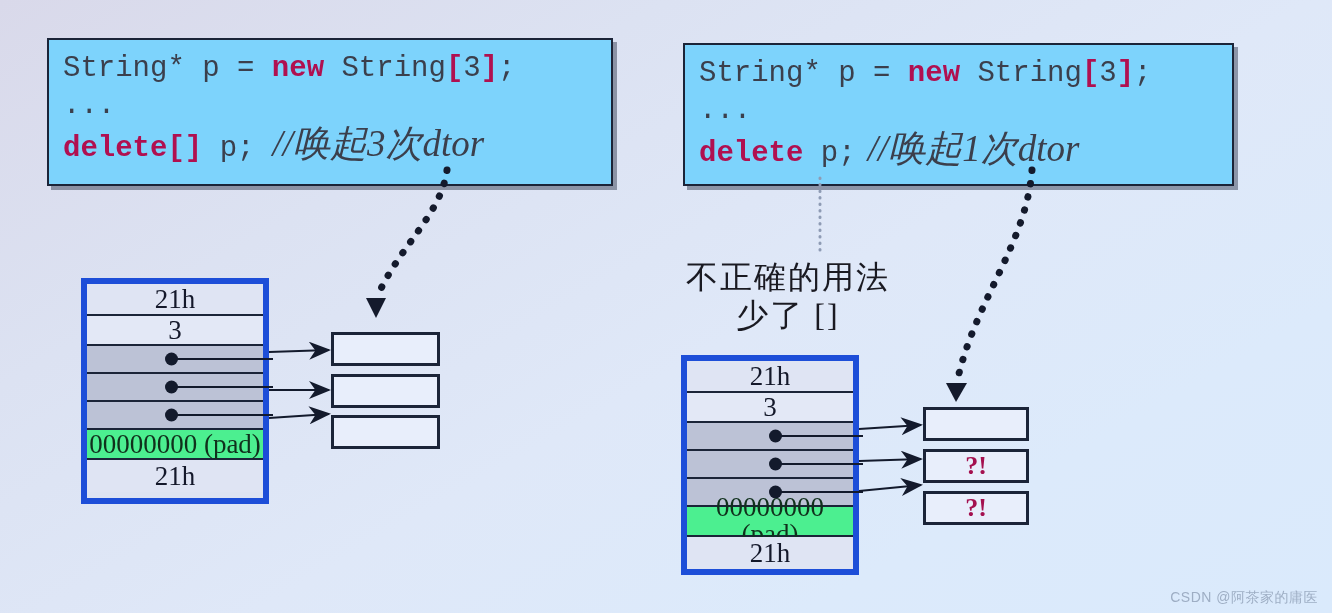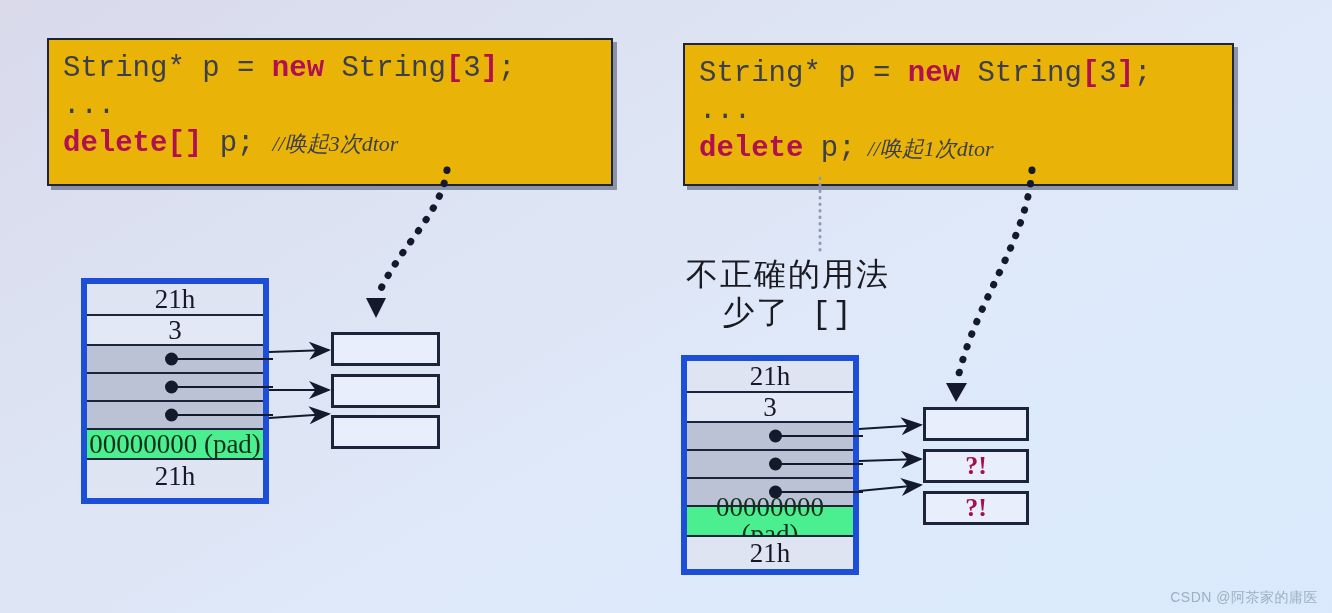--- a/index.html
+++ b/index.html
@@ -12,21 +12,21 @@
     height: 613px;
     overflow: hidden;
     font-family: "Liberation Serif", serif;
     background: linear-gradient(150deg, #d9d9ea 0%, #dce2f2 28%, #dfe8f8 55%, #dceafb 78%, #daeafc 100%);
     position: relative;
   }
 
   
   .code-box {
     position: absolute;
-    background: #eab308;
+    background: #7dd3fc;
     border: 2px solid #1b2438;
     box-shadow: 4px 4px 0 rgba(40,48,70,.45);
     box-sizing: border-box;
     padding: 8px 0 10px 14px;
   }
   .code-line {
     font-family: "Liberation Mono", monospace;
     font-size: 29px;
     line-height: 41px;
     color: #3b3f4c;
@@ -35,21 +35,21 @@
   }
   .kw {
     color: #b01050;
     font-weight: bold;
   }
   .brk { color: #b01050; font-weight: bold; }
   .cmt {
     font-family: "Liberation Serif", serif;
     font-style: italic;
     color: #3b3f4c;
-    font-size: 22px;
+    font-size: 37px;
   }
   .dots-line {
     font-family: "Liberation Mono", monospace;
     font-size: 29px;
     line-height: 34px;
     color: #3b3f4c;
   }
 
   
   .memblock {
@@ -106,21 +106,21 @@
     justify-content: center;
     font-family: "Liberation Serif", serif;
     font-weight: bold;
     font-size: 26px;
     color: #a4104f;
   }
 
   
   .annot {
     position: absolute;
-    font-family: Liberation Mono, monospace;
+    font-family: Liberation Serif, serif;
     font-size: 32px;
     color: #1a1a22;
     text-align: center;
     line-height: 38px;
     letter-spacing: 2px;
     white-space: pre-line;
   }
 
   
   .watermark {

